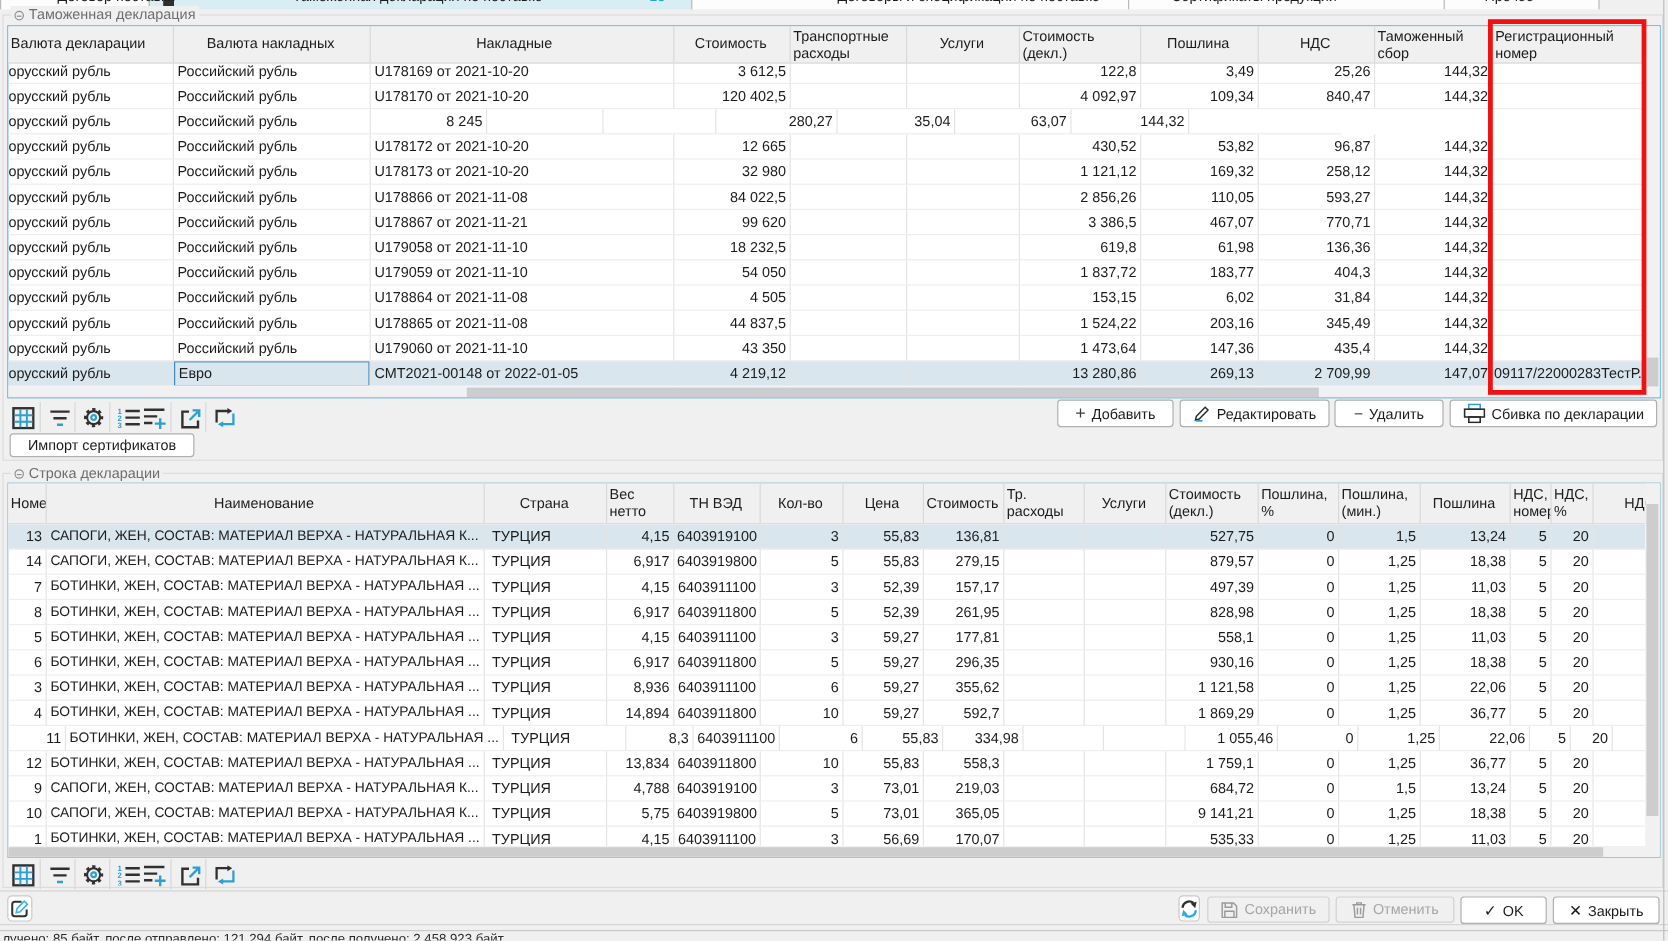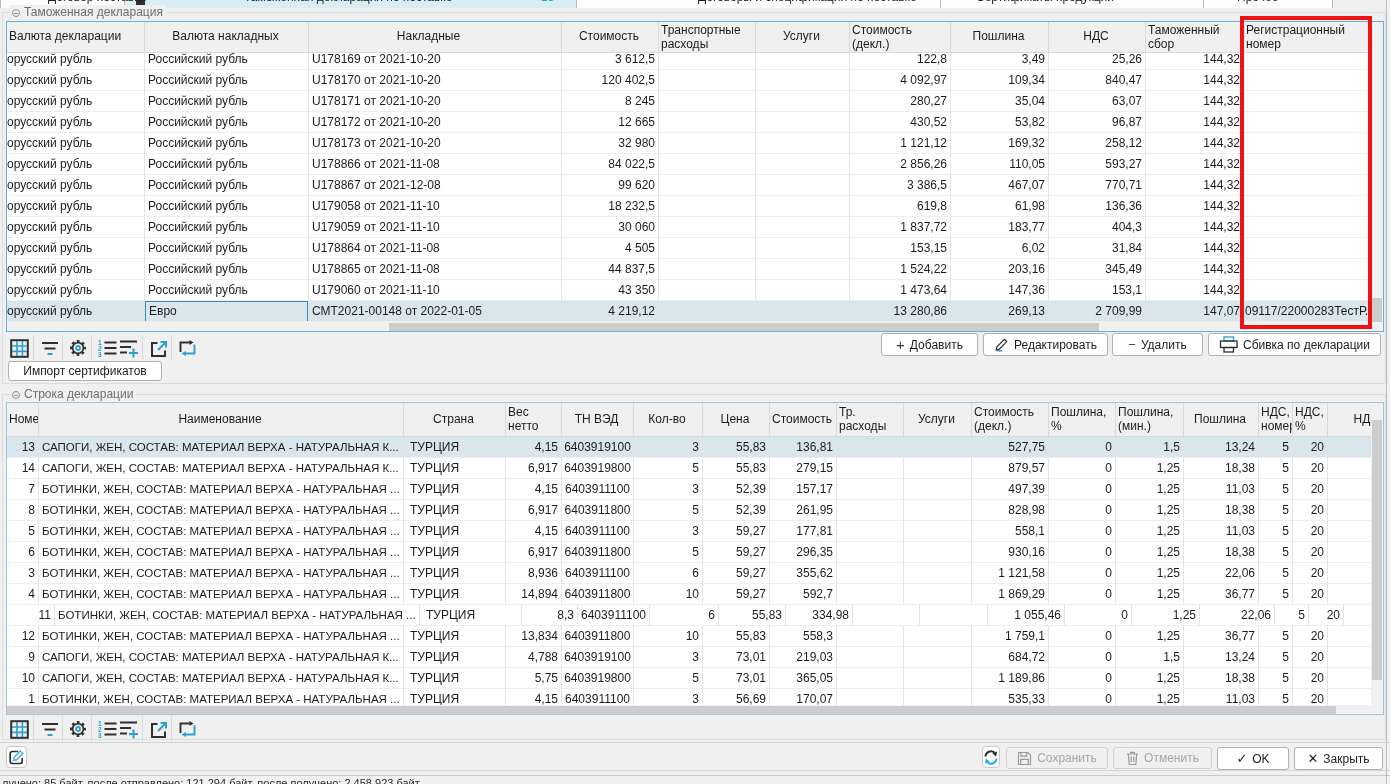--- a/index.html
+++ b/index.html
@@ -81,21 +81,20 @@
 <div class="c" style="width:94px"></div>
 <div class="c rt" style="width:101px">4 092,97</div>
 <div class="c rt" style="width:98px">109,34</div>
 <div class="c rt" style="width:97px">840,47</div>
 <div class="c rt" style="width:98px">144,32</div>
 <div class="c" style="width:127px;border-right:none"></div>
 </div>
 <div class="row">
 <div class="c" style="width:138px;padding-left:0">орусский рубль</div>
 <div class="c" style="width:164px">Российский рубль</div>
-<div class="c" style="width:253px">U178171 от 2021-10-20</div>
 <div class="c rt" style="width:97px">8 245</div>
 <div class="c" style="width:97px"></div>
 <div class="c" style="width:94px"></div>
 <div class="c rt" style="width:101px">280,27</div>
 <div class="c rt" style="width:98px">35,04</div>
 <div class="c rt" style="width:97px">63,07</div>
 <div class="c rt" style="width:98px">144,32</div>
 <div class="c" style="width:127px;border-right:none"></div>
 </div>
 <div class="row">
@@ -133,21 +132,21 @@
 <div class="c" style="width:94px"></div>
 <div class="c rt" style="width:101px">2 856,26</div>
 <div class="c rt" style="width:98px">110,05</div>
 <div class="c rt" style="width:97px">593,27</div>
 <div class="c rt" style="width:98px">144,32</div>
 <div class="c" style="width:127px;border-right:none"></div>
 </div>
 <div class="row">
 <div class="c" style="width:138px;padding-left:0">орусский рубль</div>
 <div class="c" style="width:164px">Российский рубль</div>
-<div class="c" style="width:253px">U178867 от 2021-12-08</div>
+<div class="c" style="width:253px">U178867 от 2021-11-21</div>
 <div class="c rt" style="width:97px">99 620</div>
 <div class="c" style="width:97px"></div>
 <div class="c" style="width:94px"></div>
 <div class="c rt" style="width:101px">3 386,5</div>
 <div class="c rt" style="width:98px">467,07</div>
 <div class="c rt" style="width:97px">770,71</div>
 <div class="c rt" style="width:98px">144,32</div>
 <div class="c" style="width:127px;border-right:none"></div>
 </div>
 <div class="row">
@@ -160,21 +159,21 @@
 <div class="c rt" style="width:101px">619,8</div>
 <div class="c rt" style="width:98px">61,98</div>
 <div class="c rt" style="width:97px">136,36</div>
 <div class="c rt" style="width:98px">144,32</div>
 <div class="c" style="width:127px;border-right:none"></div>
 </div>
 <div class="row">
 <div class="c" style="width:138px;padding-left:0">орусский рубль</div>
 <div class="c" style="width:164px">Российский рубль</div>
 <div class="c" style="width:253px">U179059 от 2021-11-10</div>
-<div class="c rt" style="width:97px">30 060</div>
+<div class="c rt" style="width:97px">54 050</div>
 <div class="c" style="width:97px"></div>
 <div class="c" style="width:94px"></div>
 <div class="c rt" style="width:101px">1 837,72</div>
 <div class="c rt" style="width:98px">183,77</div>
 <div class="c rt" style="width:97px">404,3</div>
 <div class="c rt" style="width:98px">144,32</div>
 <div class="c" style="width:127px;border-right:none"></div>
 </div>
 <div class="row">
 <div class="c" style="width:138px;padding-left:0">орусский рубль</div>
@@ -204,21 +203,21 @@
 </div>
 <div class="row">
 <div class="c" style="width:138px;padding-left:0">орусский рубль</div>
 <div class="c" style="width:164px">Российский рубль</div>
 <div class="c" style="width:253px">U179060 от 2021-11-10</div>
 <div class="c rt" style="width:97px">43 350</div>
 <div class="c" style="width:97px"></div>
 <div class="c" style="width:94px"></div>
 <div class="c rt" style="width:101px">1 473,64</div>
 <div class="c rt" style="width:98px">147,36</div>
-<div class="c rt" style="width:97px">153,1</div>
+<div class="c rt" style="width:97px">435,4</div>
 <div class="c rt" style="width:98px">144,32</div>
 <div class="c" style="width:127px;border-right:none"></div>
 </div>
 <div class="row sel1">
 <div class="c" style="width:138px;padding-left:0">орусский рубль</div>
 <div class="c" style="width:164px;padding:0">
           <div style="border:1px solid #3a8cbe;height:21px;line-height:19px;padding:0 3px">Евро</div>
         </div>
 <div class="c" style="width:253px">СМТ2021-00148 от 2022-01-05</div>
 <div class="c rt" style="width:97px">4 219,12</div>
@@ -541,21 +540,21 @@
 <div class="c rt" style="width:32px">10</div>
 <div class="c" style="width:365px;font-size:11.5px">САПОГИ, ЖЕН, СОСТАВ: МАТЕРИАЛ ВЕРХА - НАТУРАЛЬНАЯ К...</div>
 <div class="c" style="width:102px;padding-left:6px">ТУРЦИЯ</div>
 <div class="c rt" style="width:56px">5,75</div>
 <div class="c ct" style="width:72px;padding:0">6403919800</div>
 <div class="c rt" style="width:69px">5</div>
 <div class="c rt" style="width:67px">73,01</div>
 <div class="c rt" style="width:67px">365,05</div>
 <div class="c" style="width:67px"></div>
 <div class="c" style="width:68px"></div>
-<div class="c rt" style="width:77px">1 189,86</div>
+<div class="c rt" style="width:77px">9 141,21</div>
 <div class="c rt" style="width:67px">0</div>
 <div class="c rt" style="width:68px">1,25</div>
 <div class="c rt" style="width:75px">18,38</div>
 <div class="c rt" style="width:34px">5</div>
 <div class="c rt" style="width:35px">20</div>
 <div class="c" style="width:44px;border-right:none"></div>
 </div>
 <div class="row">
 <div class="c rt" style="width:32px">1</div>
 <div class="c" style="width:365px;font-size:11.5px">БОТИНКИ, ЖЕН, СОСТАВ: МАТЕРИАЛ ВЕРХА - НАТУРАЛЬНАЯ ...</div>

